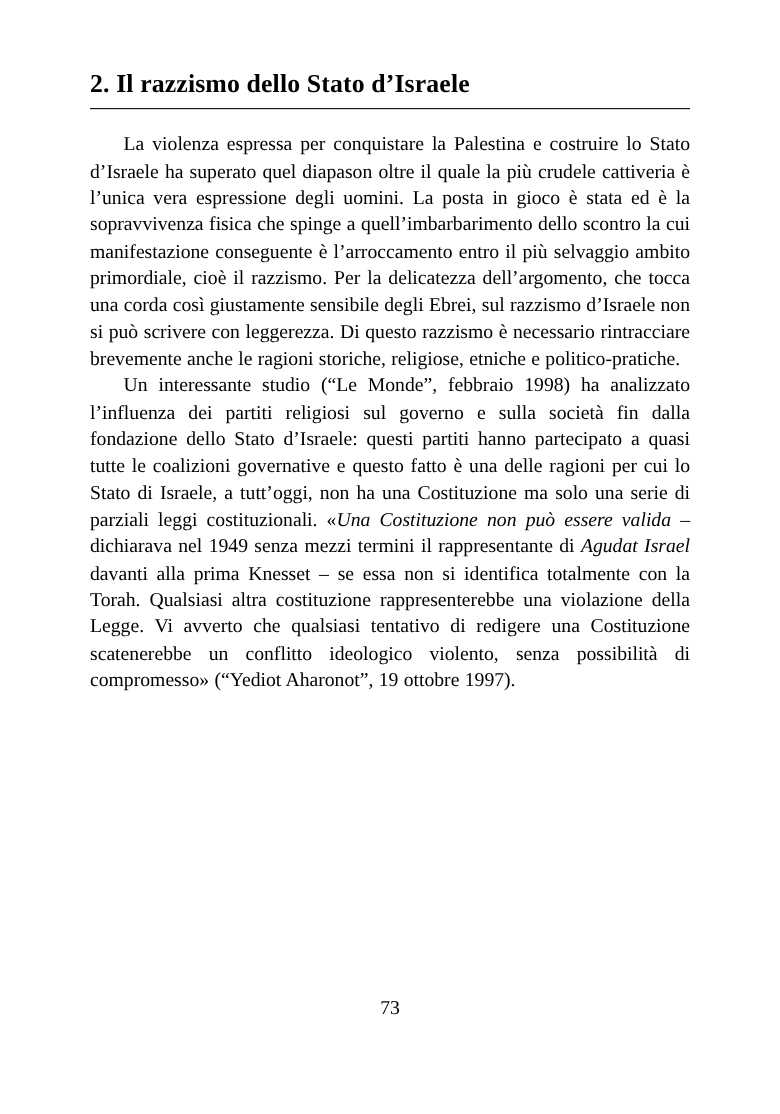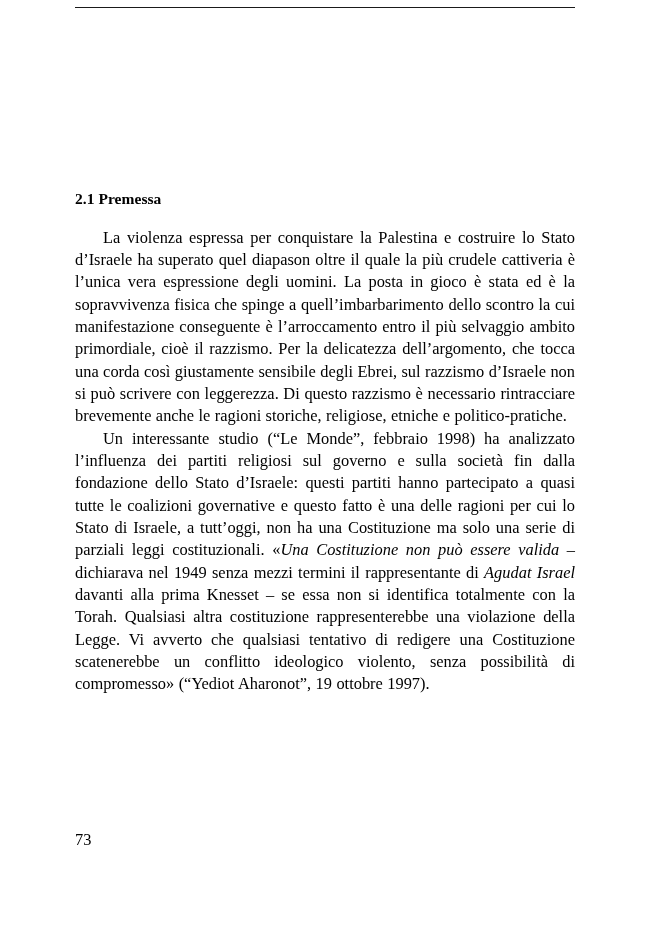--- a/index.html
+++ b/index.html
@@ -77,36 +77,36 @@
   p.para i,
   p.para em {
   }
 
   
   .folio {
     position: absolute;
     left: 75px;
     width: 500px;
     top: 832px;
-    text-align: left;
+    text-align: center;
     font-size: 16.4px;
     line-height: 1;
   }
 </style>
 </head>
 <body>
 
 <div class="page">
 
   <div class="content">
 
+    <h1 class="chapter-title">2. Il razzismo dello Stato d’Israele</h1>
 
     <div class="title-rule"></div>
 
-    <h2 class="section-heading">2.1 Premessa</h2>
 
     <div class="body-block">
       <p class="para">La violenza espressa per conquistare la Palestina e costruire lo Stato d’Israele ha superato quel diapason oltre il quale la più crudele cattiveria è l’unica vera espressione degli uomini. La posta in gioco è stata ed è la sopravvivenza fisica che spinge a quell’imbarbarimento dello scontro la cui manifestazione conseguente è l’arroccamento entro il più selvaggio ambito primordiale, cioè il razzismo. Per la delicatezza dell’argomento, che tocca una corda così giustamente sensibile degli Ebrei, sul razzismo d’Israele non si può scrivere con leggerezza. Di questo razzismo è necessario rintracciare brevemente anche le ragioni storiche, religiose, etniche e politico-pratiche.</p>
       <p class="para">Un interessante studio (“Le Monde”, febbraio 1998) ha analizzato l’influenza dei partiti religiosi sul governo e sulla società fin dalla fondazione dello Stato d’Israele: questi partiti hanno partecipato a quasi tutte le coalizioni governative e questo fatto è una delle ragioni per cui lo Stato di Israele, a tutt’oggi, non ha una Costituzione ma solo una serie di parziali leggi costituzionali. «<i>Una Costituzione non può essere valida</i> – dichiarava nel 1949 senza mezzi termini il rappresentante di <i>Agudat Israel</i> davanti alla prima Knesset – se essa non si identifica totalmente con la Torah. Qualsiasi altra costituzione rappresenterebbe una violazione della Legge. Vi avverto che qualsiasi tentativo di redigere una Costituzione scatenerebbe un conflitto ideologico violento, senza possibilità di compromesso» (“Yediot Aharonot”, 19 ottobre 1997).</p>
     </div>
 
   </div>
 
   <div class="folio">73</div>
 

